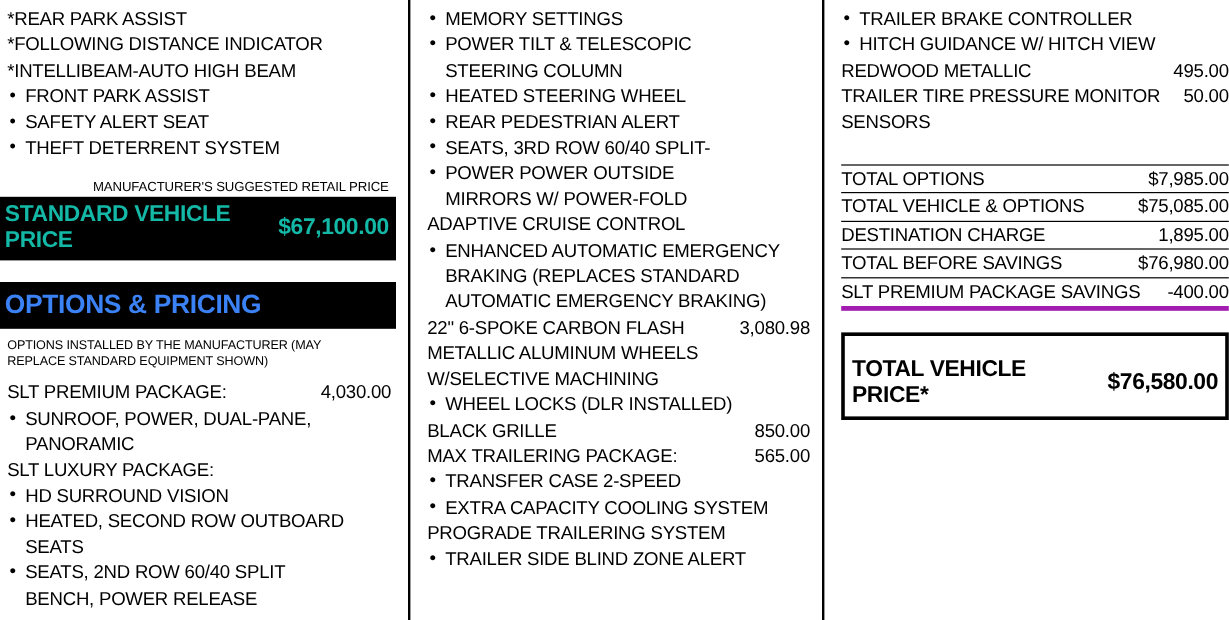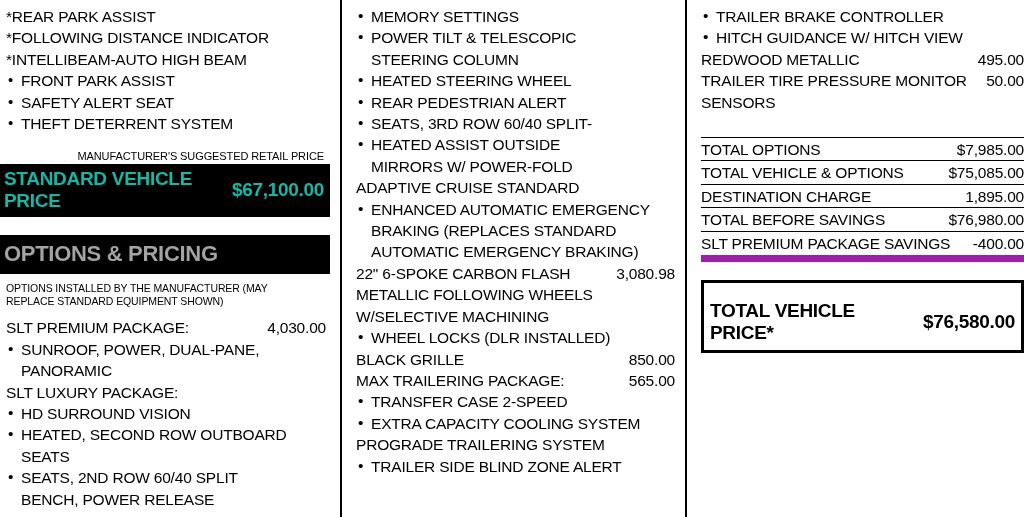--- a/index.html
+++ b/index.html
@@ -81,21 +81,21 @@
     font-weight: bold;
     font-size: 19px;
     letter-spacing: -0.3px;
     padding: 4px 6px 5px 4px;
     margin-left: -6px;
     width: 330px;
     box-sizing: border-box;
   }
   .section-bar {
     background: #000;
-    color: #a3a3a3;
+    color: #3b82f6;
     font-weight: bold;
     font-size: 22px;
     letter-spacing: -0.3px;
     padding: 6px 6px 7px 4px;
     margin-top: 18px;
     margin-left: -6px;
     width: 330px;
     box-sizing: border-box;
   }
   .fineprint {
@@ -125,21 +125,21 @@
     display: flex;
     justify-content: space-between;
     font-size: 15.5px;
     line-height: 21.4px;
     letter-spacing: -0.2px;
     border-top: 1px solid #000;
     padding-top: 1px;
     white-space: nowrap;
   }
   .total-row:last-child {
-    border-bottom: 7px solid #a21caf;
+    border-bottom: 4px solid #a21caf;
     padding-bottom: 1px;
   }
   .final-box {
     margin-top: 18px;
     border: 3px solid #000;
     display: flex;
     justify-content: space-between;
     align-items: center;
     font-weight: bold;
     font-size: 19px;
@@ -237,49 +237,49 @@
           <span class="amt"></span>
         </div>
         <div class="opt-line">
           <span class="lbl bullet" style="padding-left: 15px; position: relative;"><span style="position: absolute; left: 2px; top: -1px;">•</span><span>SEATS, 3RD ROW 60/40 SPLIT-</span></span>
           <span class="amt"></span>
         </div>
         <div class="opt-line">
           <span class="amt"></span>
         </div>
         <div class="opt-line">
-          <span class="lbl bullet" style="padding-left: 15px; position: relative;"><span style="position: absolute; left: 2px; top: -1px;">•</span><span>HEATED ASSIST OUTSIDE</span></span>
+          <span class="lbl bullet" style="padding-left: 15px; position: relative;"><span style="position: absolute; left: 2px; top: -1px;">•</span><span>POWER POWER OUTSIDE</span></span>
           <span class="amt"></span>
         </div>
         <div class="opt-line">
           <span class="lbl cont" style="padding-left: 15px;"><span>MIRRORS W/ POWER-FOLD</span></span>
           <span class="amt"></span>
         </div>
         <div class="opt-line">
-          <span class="lbl plain"><span>ADAPTIVE CRUISE STANDARD</span></span>
+          <span class="lbl plain"><span>ADAPTIVE CRUISE CONTROL</span></span>
           <span class="amt"></span>
         </div>
         <div class="opt-line">
           <span class="lbl bullet" style="padding-left: 15px; position: relative;"><span style="position: absolute; left: 2px; top: -1px;">•</span><span>ENHANCED AUTOMATIC EMERGENCY</span></span>
           <span class="amt"></span>
         </div>
         <div class="opt-line">
           <span class="lbl cont" style="padding-left: 15px;"><span>BRAKING (REPLACES STANDARD</span></span>
           <span class="amt"></span>
         </div>
         <div class="opt-line">
           <span class="lbl cont" style="padding-left: 15px;"><span>AUTOMATIC EMERGENCY BRAKING)</span></span>
           <span class="amt"></span>
         </div>
         <div class="opt-line">
           <span class="lbl plain"><span>22" 6-SPOKE CARBON FLASH</span></span>
           <span class="amt">3,080.98</span>
         </div>
         <div class="opt-line">
-          <span class="lbl plain"><span>METALLIC FOLLOWING WHEELS</span></span>
+          <span class="lbl plain"><span>METALLIC ALUMINUM WHEELS</span></span>
           <span class="amt"></span>
         </div>
         <div class="opt-line">
           <span class="lbl plain"><span>W/SELECTIVE MACHINING</span></span>
           <span class="amt"></span>
         </div>
         <div class="opt-line">
           <span class="lbl bullet" style="padding-left: 15px; position: relative;"><span style="position: absolute; left: 2px; top: -1px;">•</span><span>WHEEL LOCKS (DLR INSTALLED)</span></span>
           <span class="amt"></span>
         </div>

